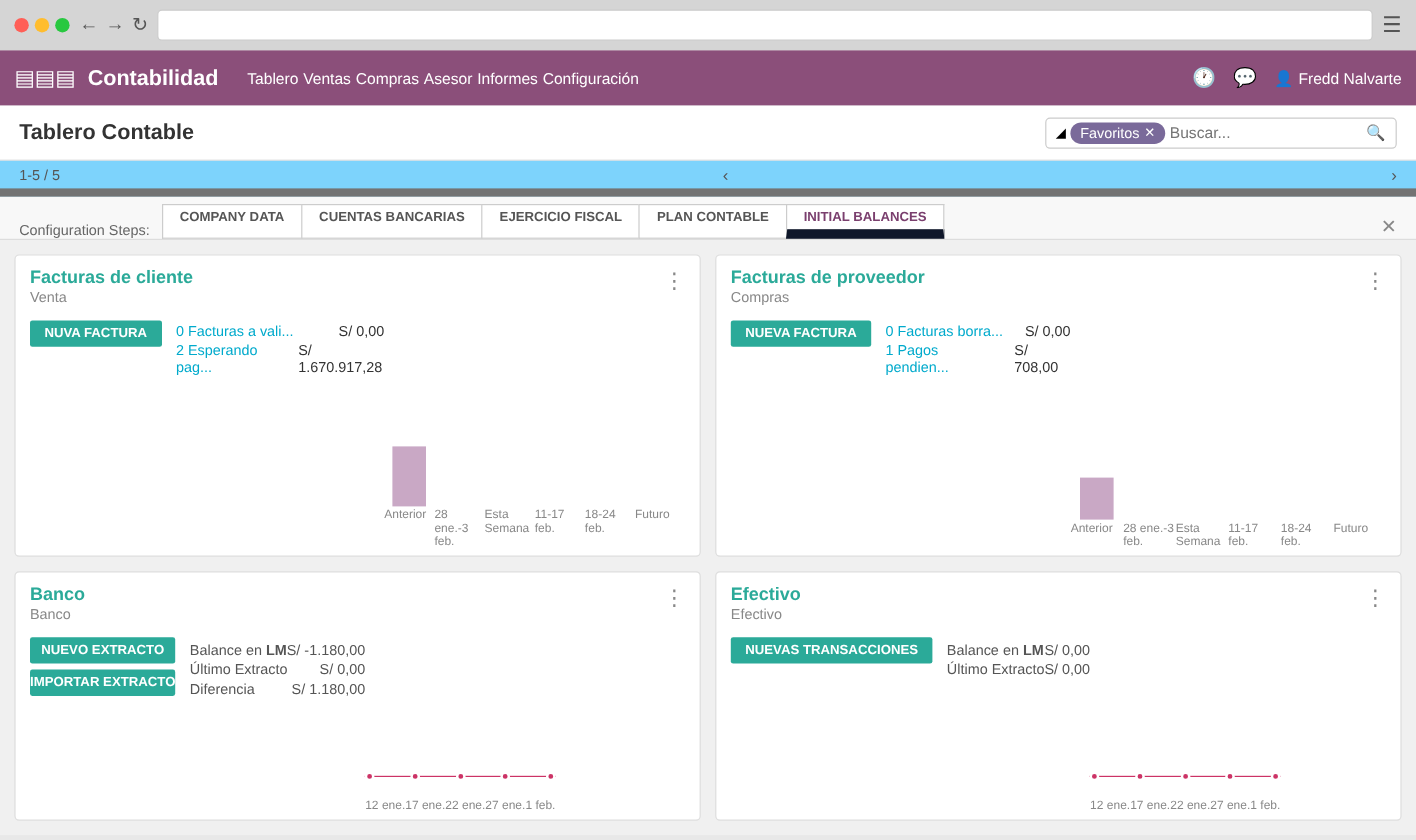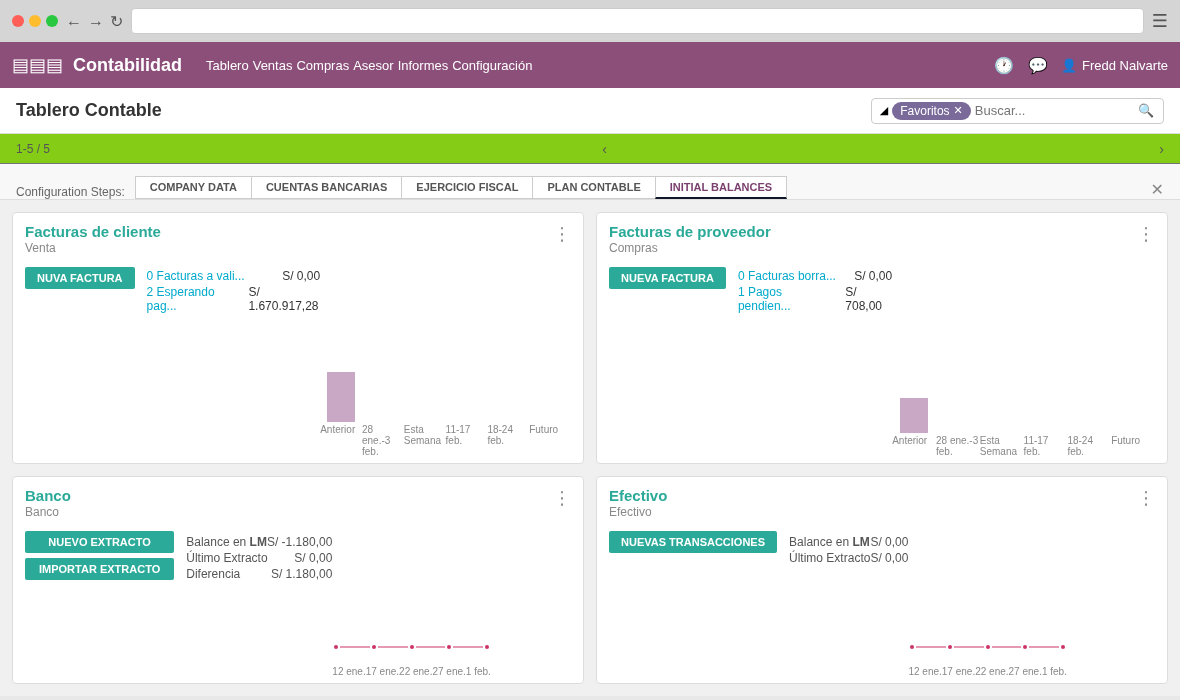--- a/index.html
+++ b/index.html
@@ -32,47 +32,47 @@
     .page-title { font-size: 18px; color: #333; font-weight: bold; }
     .header-search { margin-left: auto; display: flex; align-items: center; gap: 6px; }
     .filter-tag { background: #7a6a9a; color: white; border-radius: 12px; padding: 2px 8px; font-size: 12px; display: flex; align-items: center; gap: 4px; }
     .filter-icon { font-size: 11px; }
     .filter-close { cursor: pointer; font-size: 11px; }
     .search-input { border: none; outline: none; font-size: 13px; width: 160px; }
     .search-container { border: 1px solid #ccc; border-radius: 4px; padding: 3px 8px; display: flex; align-items: center; gap: 4px; }
     .search-icon { color: #666; }
 
     
-    .pagination-bar { background: #84cc16; border-bottom: 1px solid #737373; padding: 4px 16px; display: flex; align-items: center; justify-content: space-between; gap: 8px; font-size: 12px; color: #555; height: 30px; }
+    .pagination-bar { background: #7dd3fc; border-bottom: 7px solid #737373; padding: 4px 16px; display: flex; align-items: center; justify-content: space-between; gap: 8px; font-size: 12px; color: #555; height: 30px; }
     .pag-btn { background: none; border: none; cursor: pointer; color: #555; font-size: 14px; }
 
     
     .config-steps { background: #f8f8f8; border-bottom: 1px solid #ddd; padding: 0 16px; display: flex; align-items: flex-end; gap: 0; height: 36px; position: relative; }
     .config-label { font-size: 12px; color: #666; margin-right: 10px; white-space: nowrap; }
     .step-items { display: flex; }
     .step-item { padding: 4px 14px; font-size: 11px; font-weight: bold; color: #555; border: 1px solid #ccc; background: white; cursor: pointer; position: relative; }
     .step-item:not(:last-child) { border-right: none; }
-    .step-item.active { color: #7a3f6e; border-bottom: 2px solid #0f172a; }
+    .step-item.active { color: #7a3f6e; border-bottom: 8px solid #0f172a; }
     .config-close { margin-left: auto; color: #888; cursor: pointer; font-size: 16px; }
 
     
     .main-content { background: #f0f0f0; padding: 12px; display: grid; grid-template-columns: 1fr 1fr; gap: 12px; height: calc(700px - 46px - 46px - 46px - 30px - 36px); overflow: hidden; }
 
     
     .card { background: white; border-radius: 4px; border: 1px solid #ddd; display: flex; flex-direction: column; overflow: hidden; }
     .card-header { padding: 10px 12px 6px; display: flex; align-items: flex-start; justify-content: space-between; }
     .card-title { font-size: 15px; font-weight: bold; color: #2baa99; }
     .card-subtitle { font-size: 12px; color: #888; margin-top: 1px; }
     .card-menu { color: #888; cursor: pointer; font-size: 18px; }
 
     .card-body { padding: 6px 12px; flex: 1; display: flex; flex-direction: row; }
     .card-actions-row { display: flex; align-items: flex-start; gap: 12px; }
 
     .btn-primary { background: #2baa99; color: white; border: none; padding: 5px 12px; font-size: 11px; font-weight: bold; cursor: pointer; border-radius: 2px; white-space: nowrap; }
-    .btn-secondary { background: #2baa99; color: white; border: none; padding: 5px 14px; font-size: 11px; font-weight: bold; cursor: pointer; border-radius: 2px; white-space: nowrap; }
+    .btn-secondary { background: #2baa99; color: white; border: none; padding: 5px 0; font-size: 11px; font-weight: bold; cursor: pointer; border-radius: 2px; white-space: nowrap; }
 
     .stats-list { display: flex; flex-direction: column; gap: 2px; margin-top: 2px; }
     .stat-row { display: flex; justify-content: space-between; align-items: center; gap: 16px; }
     .stat-label { color: #00aacc; font-size: 12px; cursor: pointer; }
     .stat-value { font-size: 12px; color: #333; }
 
     
     .chart-area { margin-top: auto; padding: 6px 0 0; position: relative; }
     .chart-bar-container { display: flex; align-items: flex-end; gap: 0; height: 55px; }
     .chart-labels { display: flex; justify-content: space-between; padding: 0 0; margin-top: 2px; }

